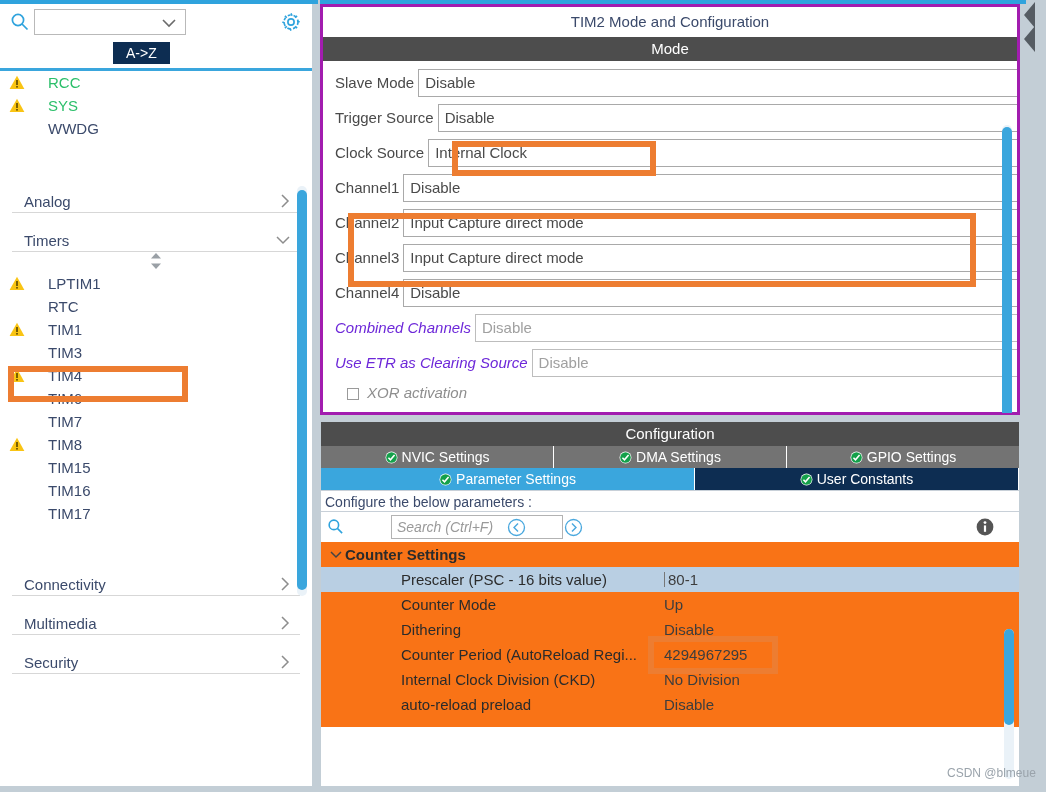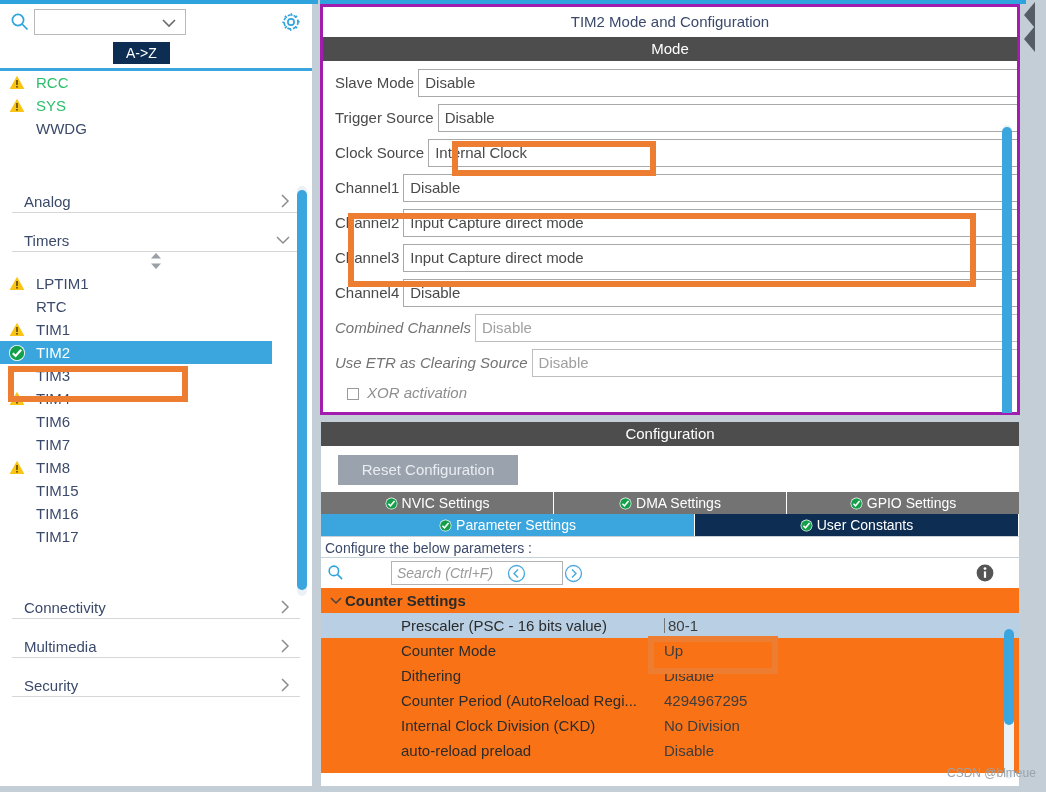--- a/index.html
+++ b/index.html
@@ -37,21 +37,21 @@
     position: absolute; left: 8px; top: 0; height: 22px; padding: 0 11px;
     background: #3aa6dd; color: #ffffff; font-size: 14px; line-height: 22px; margin-top: 43px;
   }
   .tab-az {
     position: absolute; left: 113px; top: 0; height: 22px; padding: 0 13px;
     background: #0d2d52; color: #ffffff; font-size: 14px; line-height: 22px;
   }
   .tabs-underline { position: absolute; left: 0; top: 64px; width: 312px; height: 3px; background: #3aa6dd; }
 
   .tree { position: absolute; left: 0; top: 67px; width: 312px; height: 715px; background: #fff; overflow: hidden; }
-  .peri-item { position: relative; height: 23px; line-height: 23px; padding-left: 36px; font-size: 15px; color: #3b4a6b; white-space: nowrap; }
+  .peri-item { position: relative; height: 23px; line-height: 23px; padding-left: 48px; font-size: 15px; color: #3b4a6b; white-space: nowrap; }
   .peri-item .warn { position: absolute; left: 9px; top: 4px; }
   .peri-item .ok { position: absolute; left: 8px; top: 3px; }
   .peri-item.green { color: #2bbf6a; }
   .peri-item.selected { background: #3aa6dd; color: #ffffff; }
   .peri-item.selected-row { width: 272px; }
 
   .cat-header {
     position: relative; height: 23px; line-height: 23px; margin: 0 12px;
     font-size: 15px; color: #3b4a6b; border-bottom: 1px solid #d7d7d7;
     padding-left: 12px; padding-bottom: 14px;
@@ -68,21 +68,21 @@
   
   .right-wrap { position: absolute; left: 320px; top: 4px; width: 706px; height: 784px; }
 
   .panel-mode { position: absolute; left: 0; top: 0; width: 700px; height: 411px; background: #ffffff; border: 3px solid #a21caf; }
   .panel-title { height: 30px; line-height: 30px; text-align: center; font-size: 15px; color: #3b4a6b; background: #ffffff; }
   .band-dark { height: 24px; line-height: 24px; text-align: center; font-size: 15px; color: #ffffff; background: #4d4d4d; }
 
   .mode-body { position: relative; height: 352px; padding-top: 8px; overflow: hidden; }
   .field-row { position: relative; height: 35px; padding-left: 12px; white-space: nowrap; }
   .field-label { display: inline-block; font-size: 15px; color: #4a4a4a; line-height: 28px; vertical-align: top; padding-right: 4px; }
-  .field-label.dim { color: #737373; font-style: italic; }
+  .field-label.dim { color: #6d28d9; font-style: italic; }
   .field-ctrl {
     display: inline-block; position: relative; height: 28px; vertical-align: top;
     border: 1px solid #a9a9a9; background: #ffffff;
   }
   .field-ctrl.dim { border-color: #bdbdbd; }
   .field-ctrl .val { position: absolute; left: 6px; top: 4px; font-size: 15px; color: #4a4a4a; }
   .field-ctrl.dim .val { color: #a0a0a0; }
   .check-row { position: relative; height: 30px; padding-left: 8px; }
   .chk-box { position: absolute; left: 24px; top: 4px; width: 12px; height: 12px; border: 1px solid #9a9a9a; background: #fff; }
   .chk-label { position: absolute; left: 44px; top: 0; font-size: 15px; font-style: italic; color: #8e8e8e; }
@@ -239,28 +239,20 @@
 
       <div class="peri-item">
         <svg class="warn" width="16" height="15" viewBox="0 0 16 15">
           <polygon points="8,0.8 15.4,14 0.6,14" fill="#f9c414"></polygon>
           <rect x="7.2" y="5" width="1.6" height="5" fill="#5a4500"></rect>
           <rect x="7.2" y="11" width="1.6" height="1.6" fill="#5a4500"></rect>
         </svg>
         <span>TIM1</span>
       </div>
 
-      <div class="peri-item selected selected-row">
-        <svg class="ok" width="18" height="18" viewBox="0 0 18 18">
-          <circle cx="9" cy="9" r="8" fill="#ffffff"></circle>
-          <circle cx="9" cy="9" r="7.2" fill="#14a04a"></circle>
-          <polyline points="4.8,9.2 7.6,12 13.2,5.8" fill="none" stroke="#ffffff" stroke-width="2.1"></polyline>
-        </svg>
-        <span>TIM2</span>
-      </div>
 
       <div class="peri-item">
         <span>TIM3</span>
       </div>
 
       <div class="peri-item">
         <svg class="warn" width="16" height="15" viewBox="0 0 16 15">
           <polygon points="8,0.8 15.4,14 0.6,14" fill="#f9c414"></polygon>
           <rect x="7.2" y="5" width="1.6" height="5" fill="#5a4500"></rect>
           <rect x="7.2" y="11" width="1.6" height="1.6" fill="#5a4500"></rect>
@@ -403,23 +395,20 @@
         </div>
 
         <div class="mode-sb-track"></div>
         <div class="mode-sb-thumb"></div>
       </div>
     </div>
 
     <div class="panel-config">
       <div class="band-dark">Configuration</div>
 
-      <div class="reset-area">
-        <div class="reset-btn">Reset Configuration</div>
-      </div>
 
       <div class="tabbar">
         <div class="tb">
           <svg class="tick" viewBox="0 0 14 14">
             <circle cx="7" cy="7" r="6.4" fill="#ffffff"></circle>
               <circle cx="7" cy="7" r="5.7" fill="#14a04a"></circle>
             <polyline points="3.7,7.2 5.9,9.4 10.3,4.4" fill="none" stroke="#ffffff" stroke-width="1.7"></polyline>
             </svg><span>NVIC Settings</span>
         </div>
         <div class="tb">

